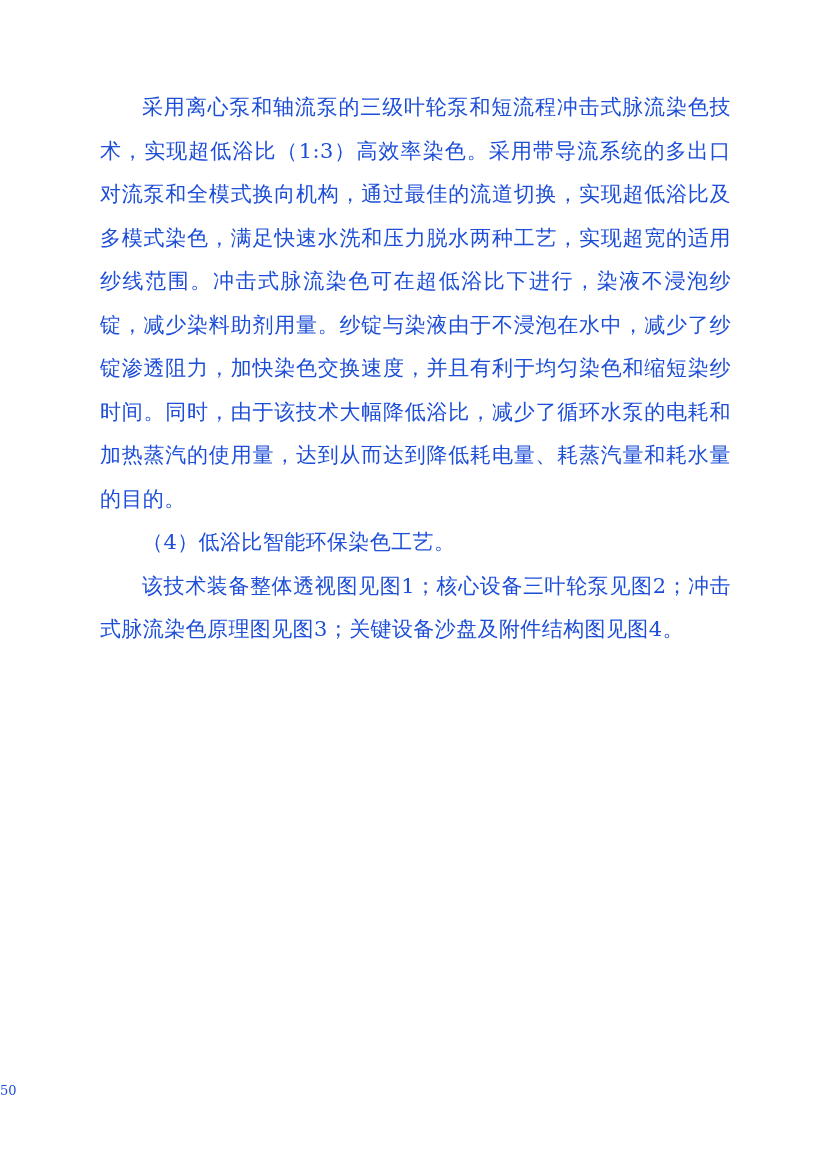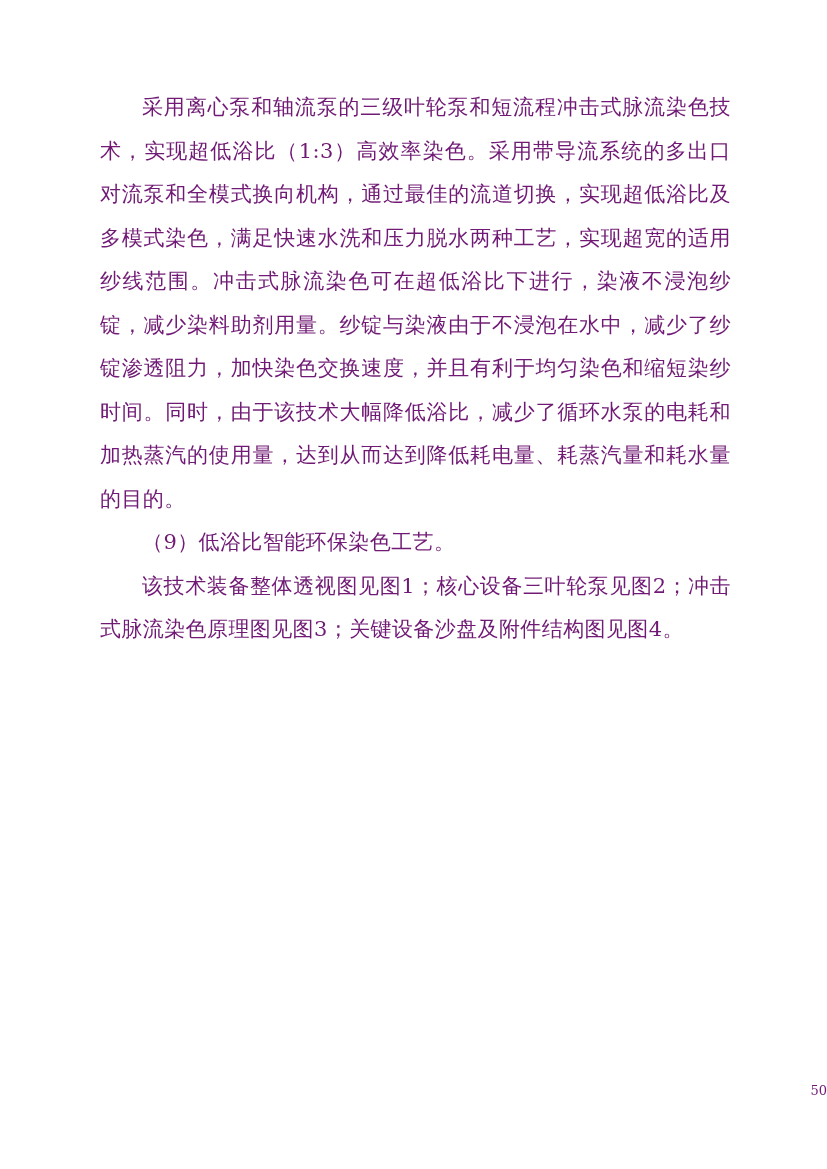--- a/index.html
+++ b/index.html
@@ -7,21 +7,21 @@
     padding: 0;
     background: #ffffff;
   }
   .page {
     position: relative;
     width: 827px;
     height: 1169px;
     background: #ffffff;
     overflow: hidden;
     font-family: "DejaVu Serif", "Liberation Serif", serif;
-    color: #701a75;
+    color: #1d4ed8;
   }
   .text-block {
     position: absolute;
     left: 100px;
     top: 86px;
     width: 631px;
     font-size: 21px;
     line-height: 43.5px;
     letter-spacing: 0.4px;
     text-align: justify;
@@ -30,33 +30,33 @@
   .para {
     margin: 0;
     padding: 0;
     text-indent: 2em;
   }
   .footer {
     position: absolute;
     top: 1080px;
     left: 0;
     width: 100%;
-    text-align: right;
+    text-align: left;
   }
   .page-number {
     font-size: 13px;
     line-height: 16px;
     letter-spacing: 0;
   }
 </style>
 </head>
 <body>
 
 <div class="page">
   <div class="text-block">
     <p class="para">采用离心泵和轴流泵的三级叶轮泵和短流程冲击式脉流染色技术，实现超低浴比（1:3）高效率染色。采用带导流系统的多出口对流泵和全模式换向机构，通过最佳的流道切换，实现超低浴比及多模式染色，满足快速水洗和压力脱水两种工艺，实现超宽的适用纱线范围。冲击式脉流染色可在超低浴比下进行，染液不浸泡纱锭，减少染料助剂用量。纱锭与染液由于不浸泡在水中，减少了纱锭渗透阻力，加快染色交换速度，并且有利于均匀染色和缩短染纱时间。同时，由于该技术大幅降低浴比，减少了循环水泵的电耗和加热蒸汽的使用量，达到从而达到降低耗电量、耗蒸汽量和耗水量的目的。</p>
-    <p class="para">（9）低浴比智能环保染色工艺。</p>
+    <p class="para">（4）低浴比智能环保染色工艺。</p>
     <p class="para">该技术装备整体透视图见图1；核心设备三叶轮泵见图2；冲击式脉流染色原理图见图3；关键设备沙盘及附件结构图见图4。</p>
   </div>
   <div class="footer">
     <span class="page-number">50</span>
   </div>
 </div>
 
 </body></html>

